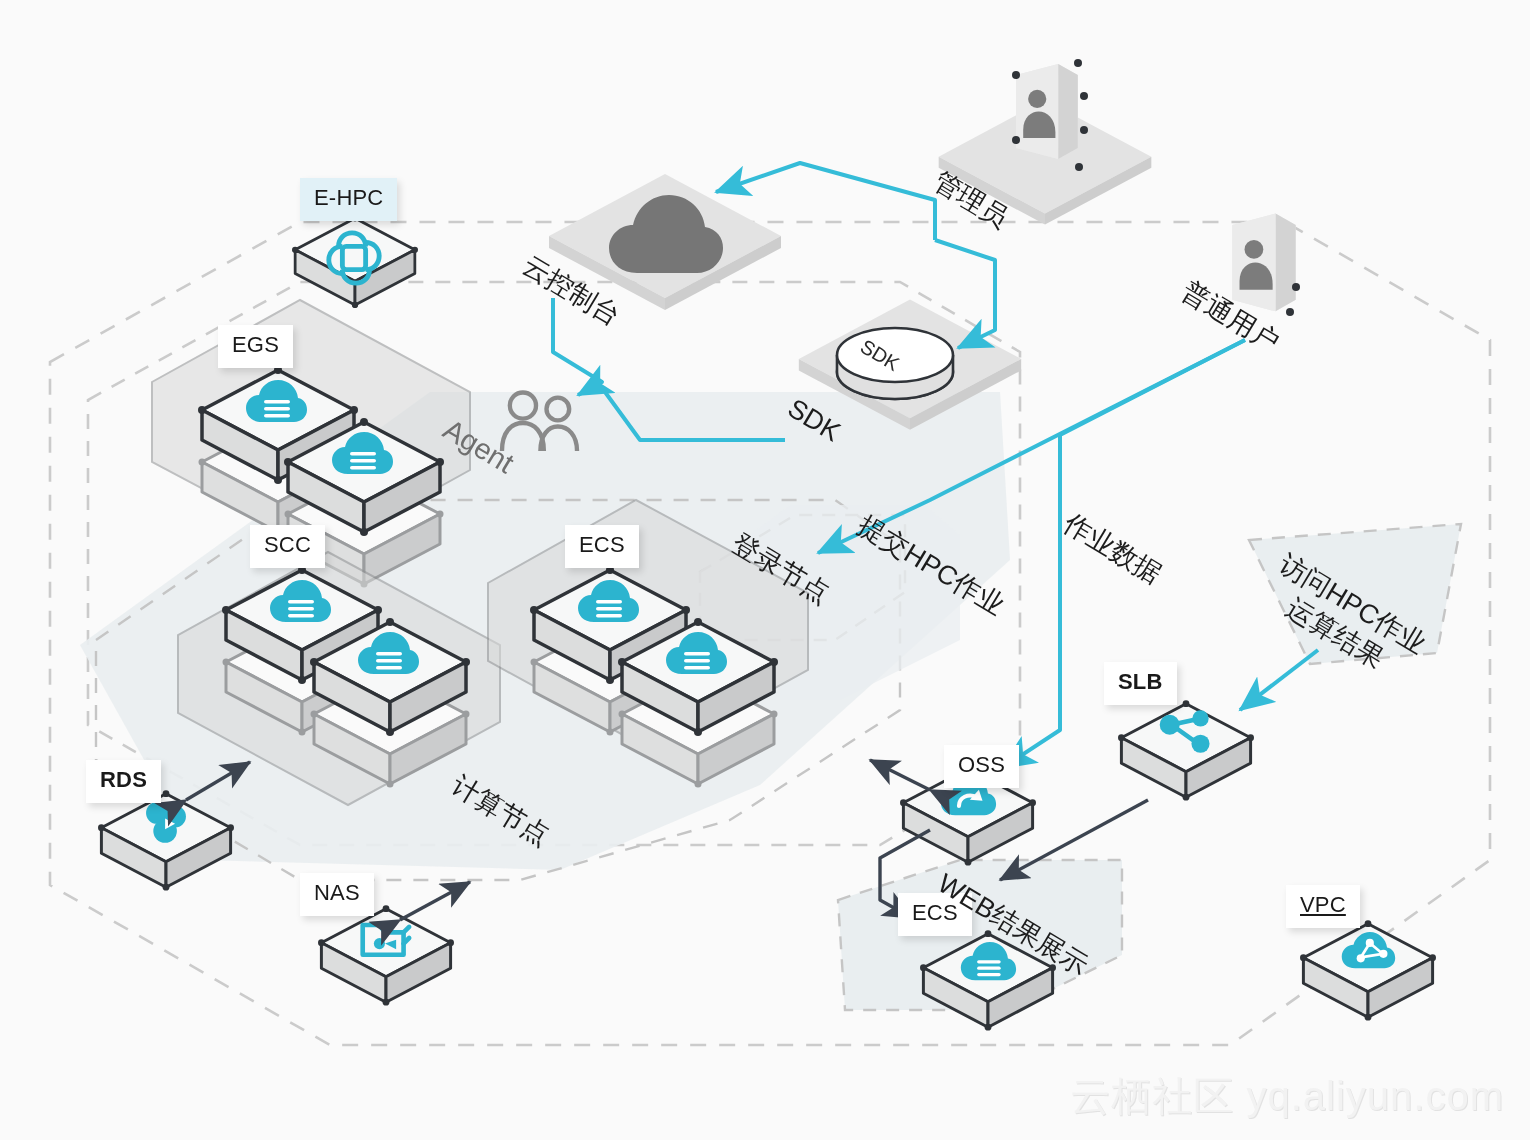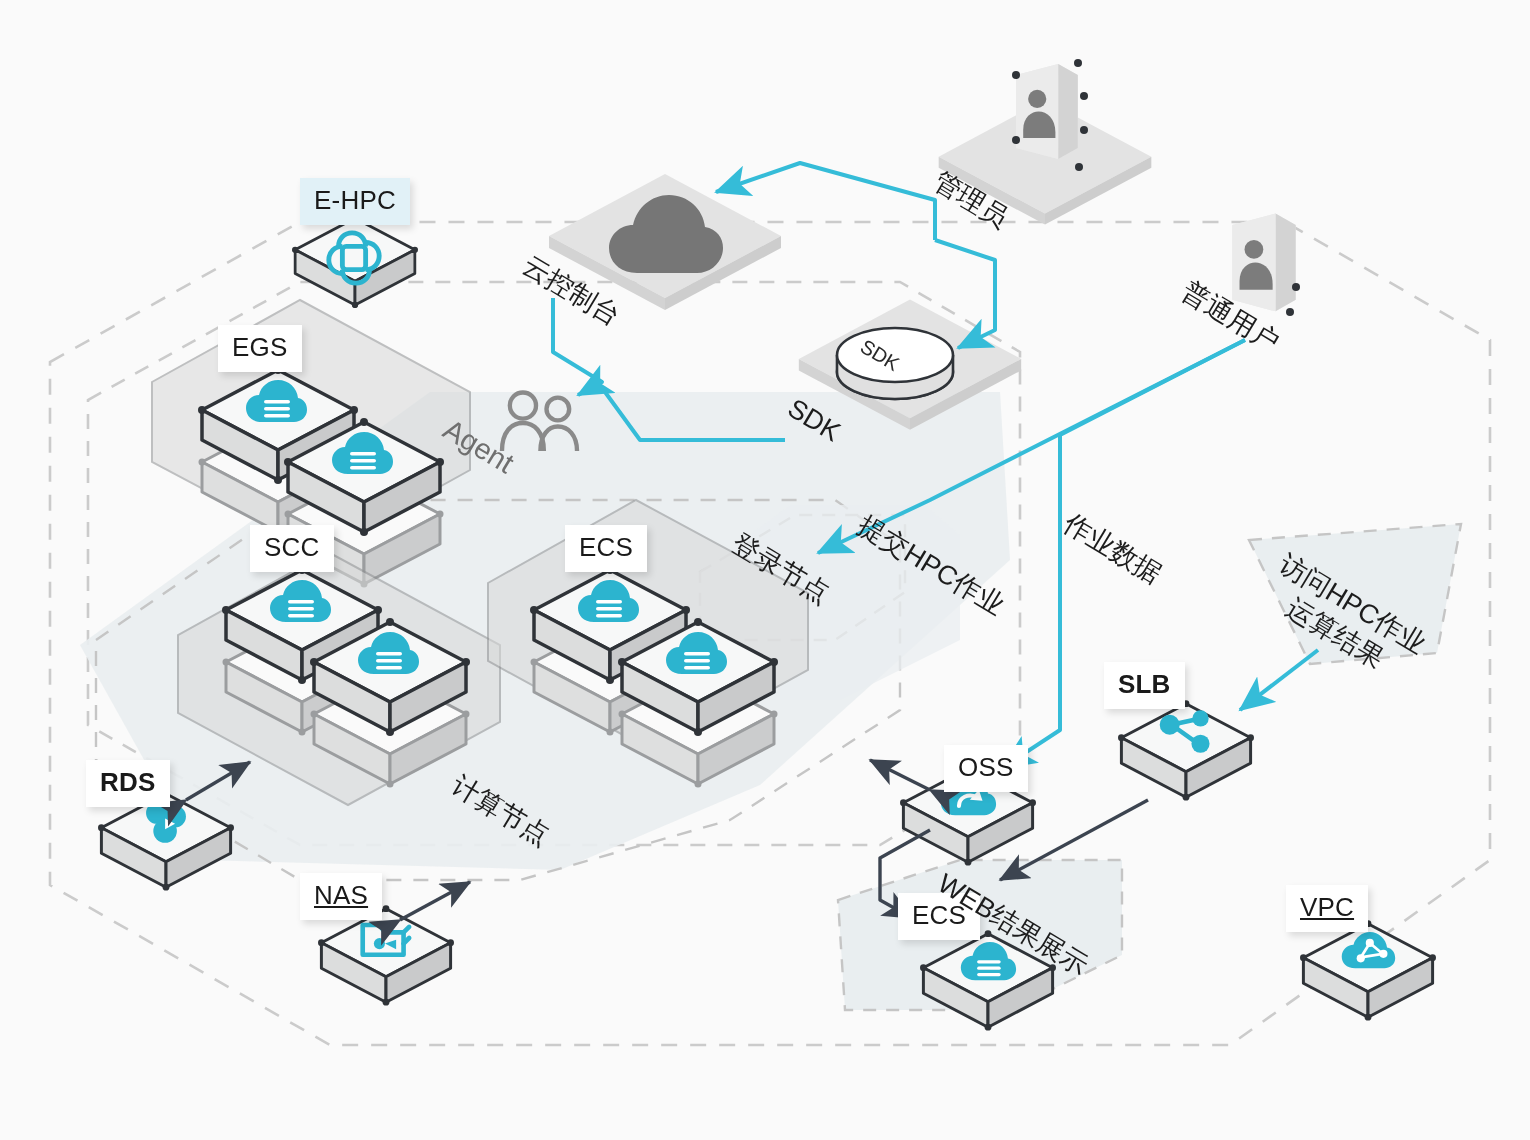--- a/index.html
+++ b/index.html
@@ -12,21 +12,21 @@
     position:relative;
   }
   #stage{position:absolute;left:0;top:0;width:1530px;height:1140px;}
   #stage svg{position:absolute;left:0;top:0;}
 
   
   .chip{
     position:absolute;
     background:#ffffff;
     color:#1a1a1a;
-    font-size:26px;
+    font-size:22px;
     line-height:1;
     padding:9px 14px 12px 14px;
     white-space:nowrap;
     box-shadow:3px 4px 7px rgba(0,0,0,.13);
     letter-spacing:.2px;
   }
   .chip.tinted{background:#e1f1f7;}
 
   
   .iso-label{
@@ -368,21 +368,21 @@
 <div class="chip tinted" style="left:300px;top:178px;">E-HPC</div>
 
 <div class="chip" style="left:218px;top:325px;">EGS</div>
 
 <div class="chip" style="left:250px;top:525px;text-align:center;">SCC</div>
 
 <div class="chip" style="left:565px;top:525px;">ECS</div>
 
 <div class="chip" style="left:86px;top:760px;font-weight:bold;">RDS</div>
 
-<div class="chip" style="left:300px;top:873px;text-decoration:underline;">NAS</div>
+<div class="chip" style="left:300px;top:873px;">NAS</div>
 
 <div class="chip" style="left:944px;top:728px;margin-top:17px;">OSS</div>
 
 <div class="chip" style="left:1104px;top:662px;font-weight:bold;">SLB</div>
 
 <div class="chip" style="left:898px;top:893px;">ECS</div>
 
 <div class="chip" style="left:1286px;top:885px;text-decoration:underline;">VPC</div>
 
 <div class="iso-label" style="left:533px;top:250px;transform:rotate(31deg);">云控制台</div>
@@ -405,14 +405,18 @@
 
 <div class="iso-label" style="left:948px;top:868px;transform:rotate(31deg);">WEB结果展示</div>
 
 <div class="iso-label two" style="left:1290px;top:548px;transform:rotate(31deg);text-align:center;">
   <div>访问HPC作业</div>
   <div>运算结果</div>
 </div>
 
 <div class="iso-label small" style="left:868px;top:335px;transform:rotate(31deg);font-size:20px;color:#2a2a2a;">SDK</div>
 
-
+<div id="watermark">
+  <span id="wm-cn">云栖社区</span>
+  <span id="wm-url">yq.aliyun.com</span>
 </div>
 
+</div>
+
 </body></html>

